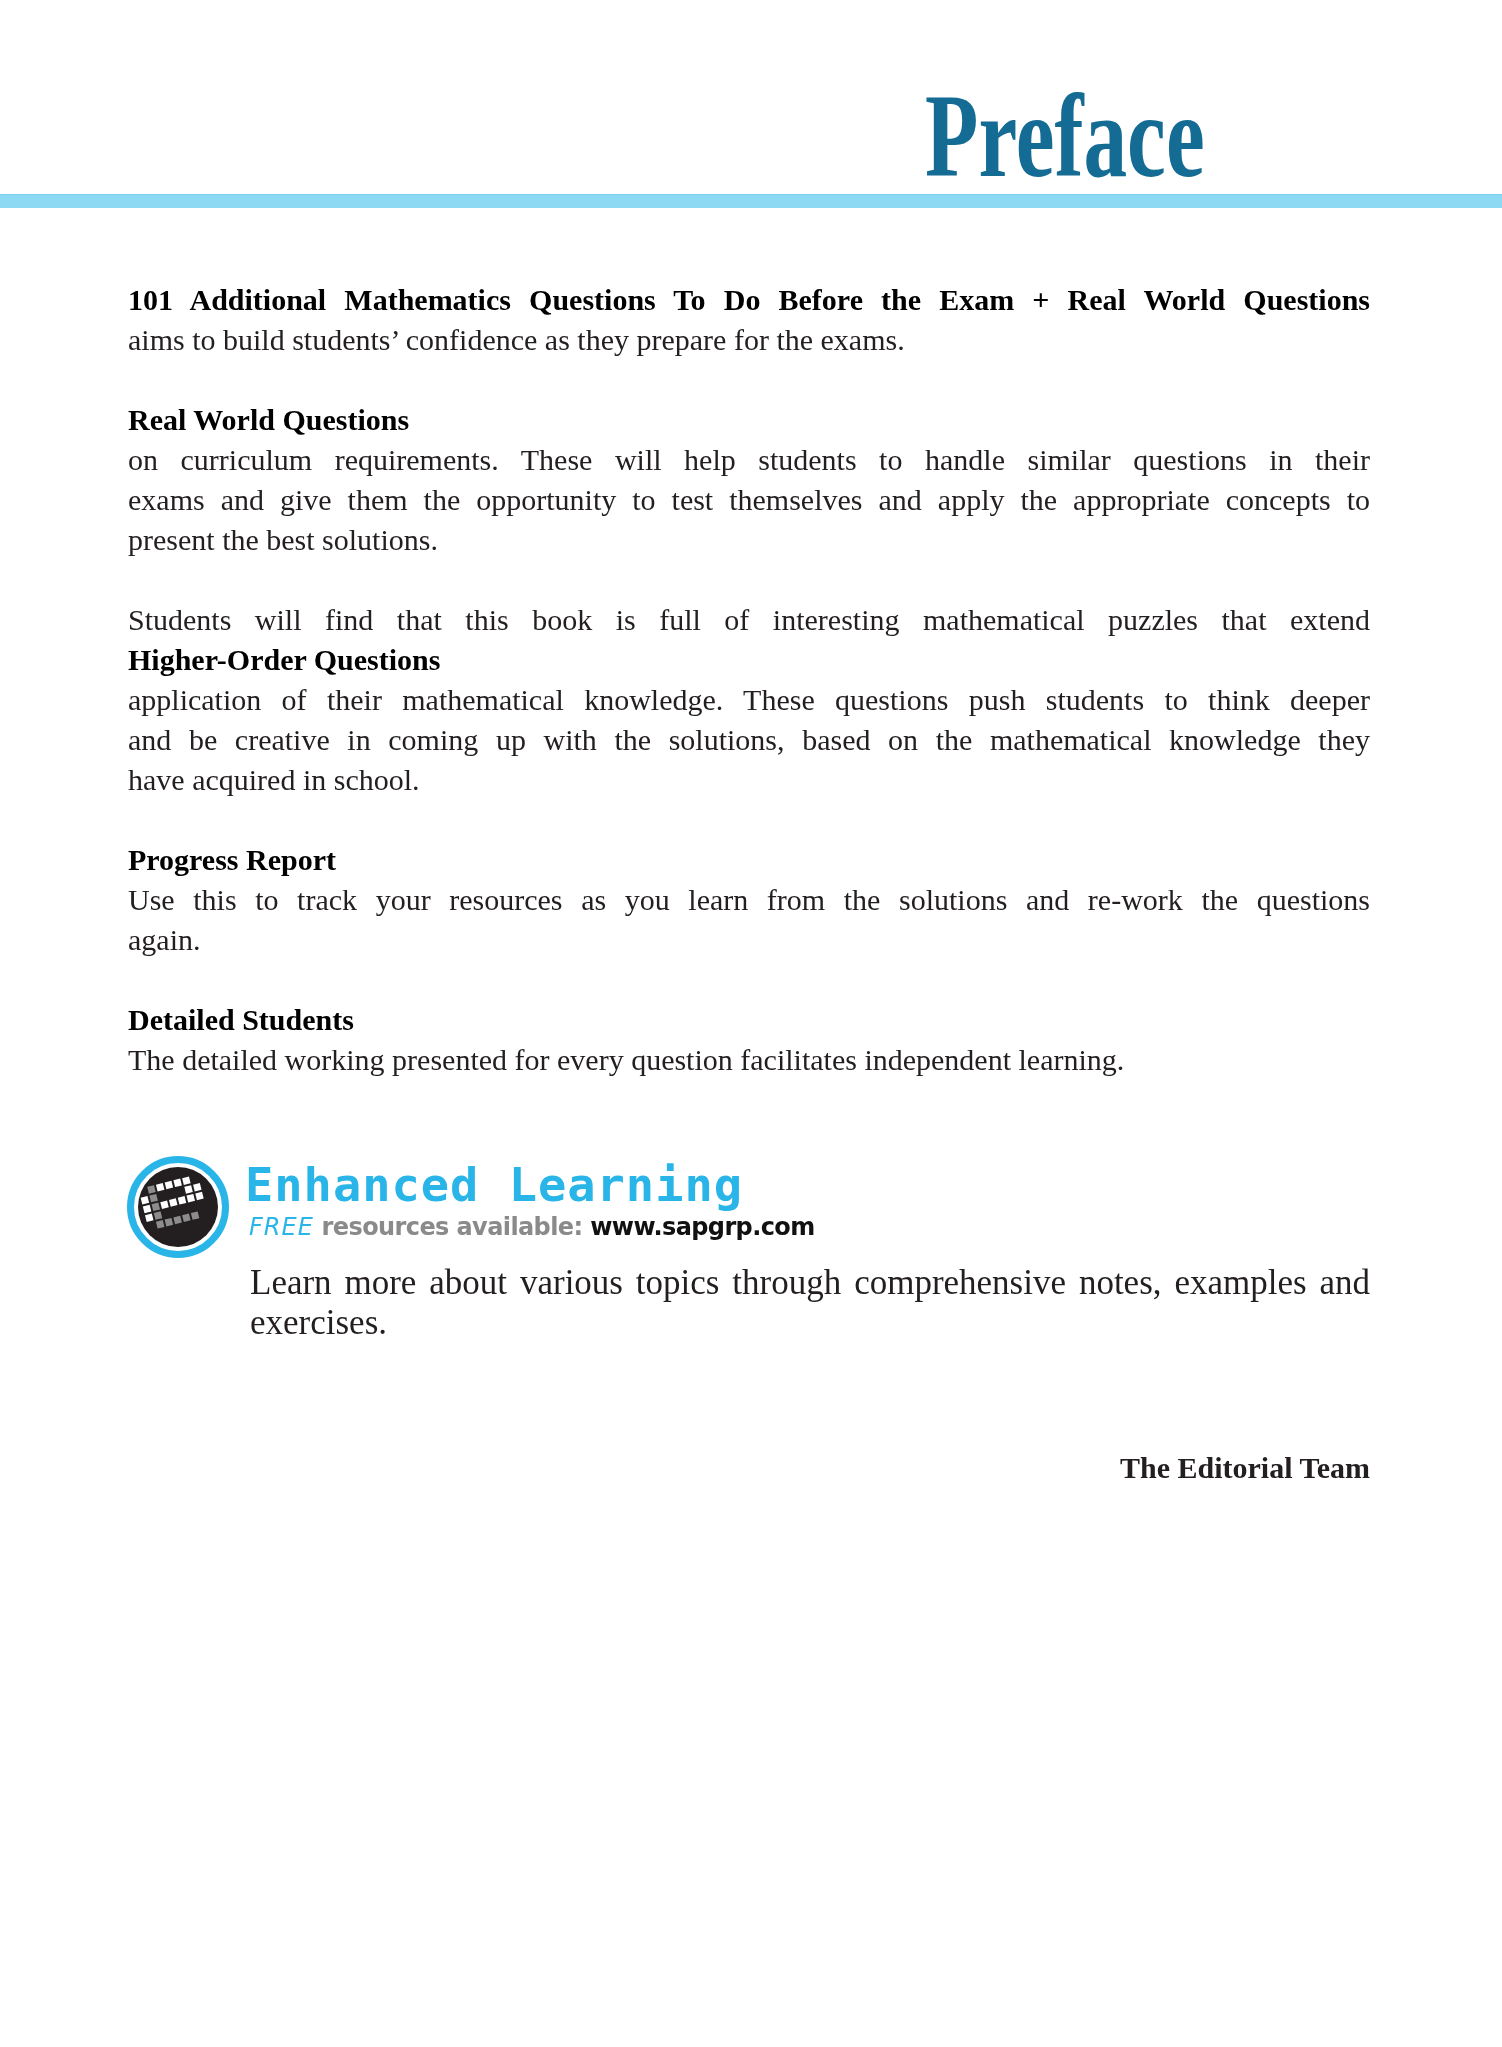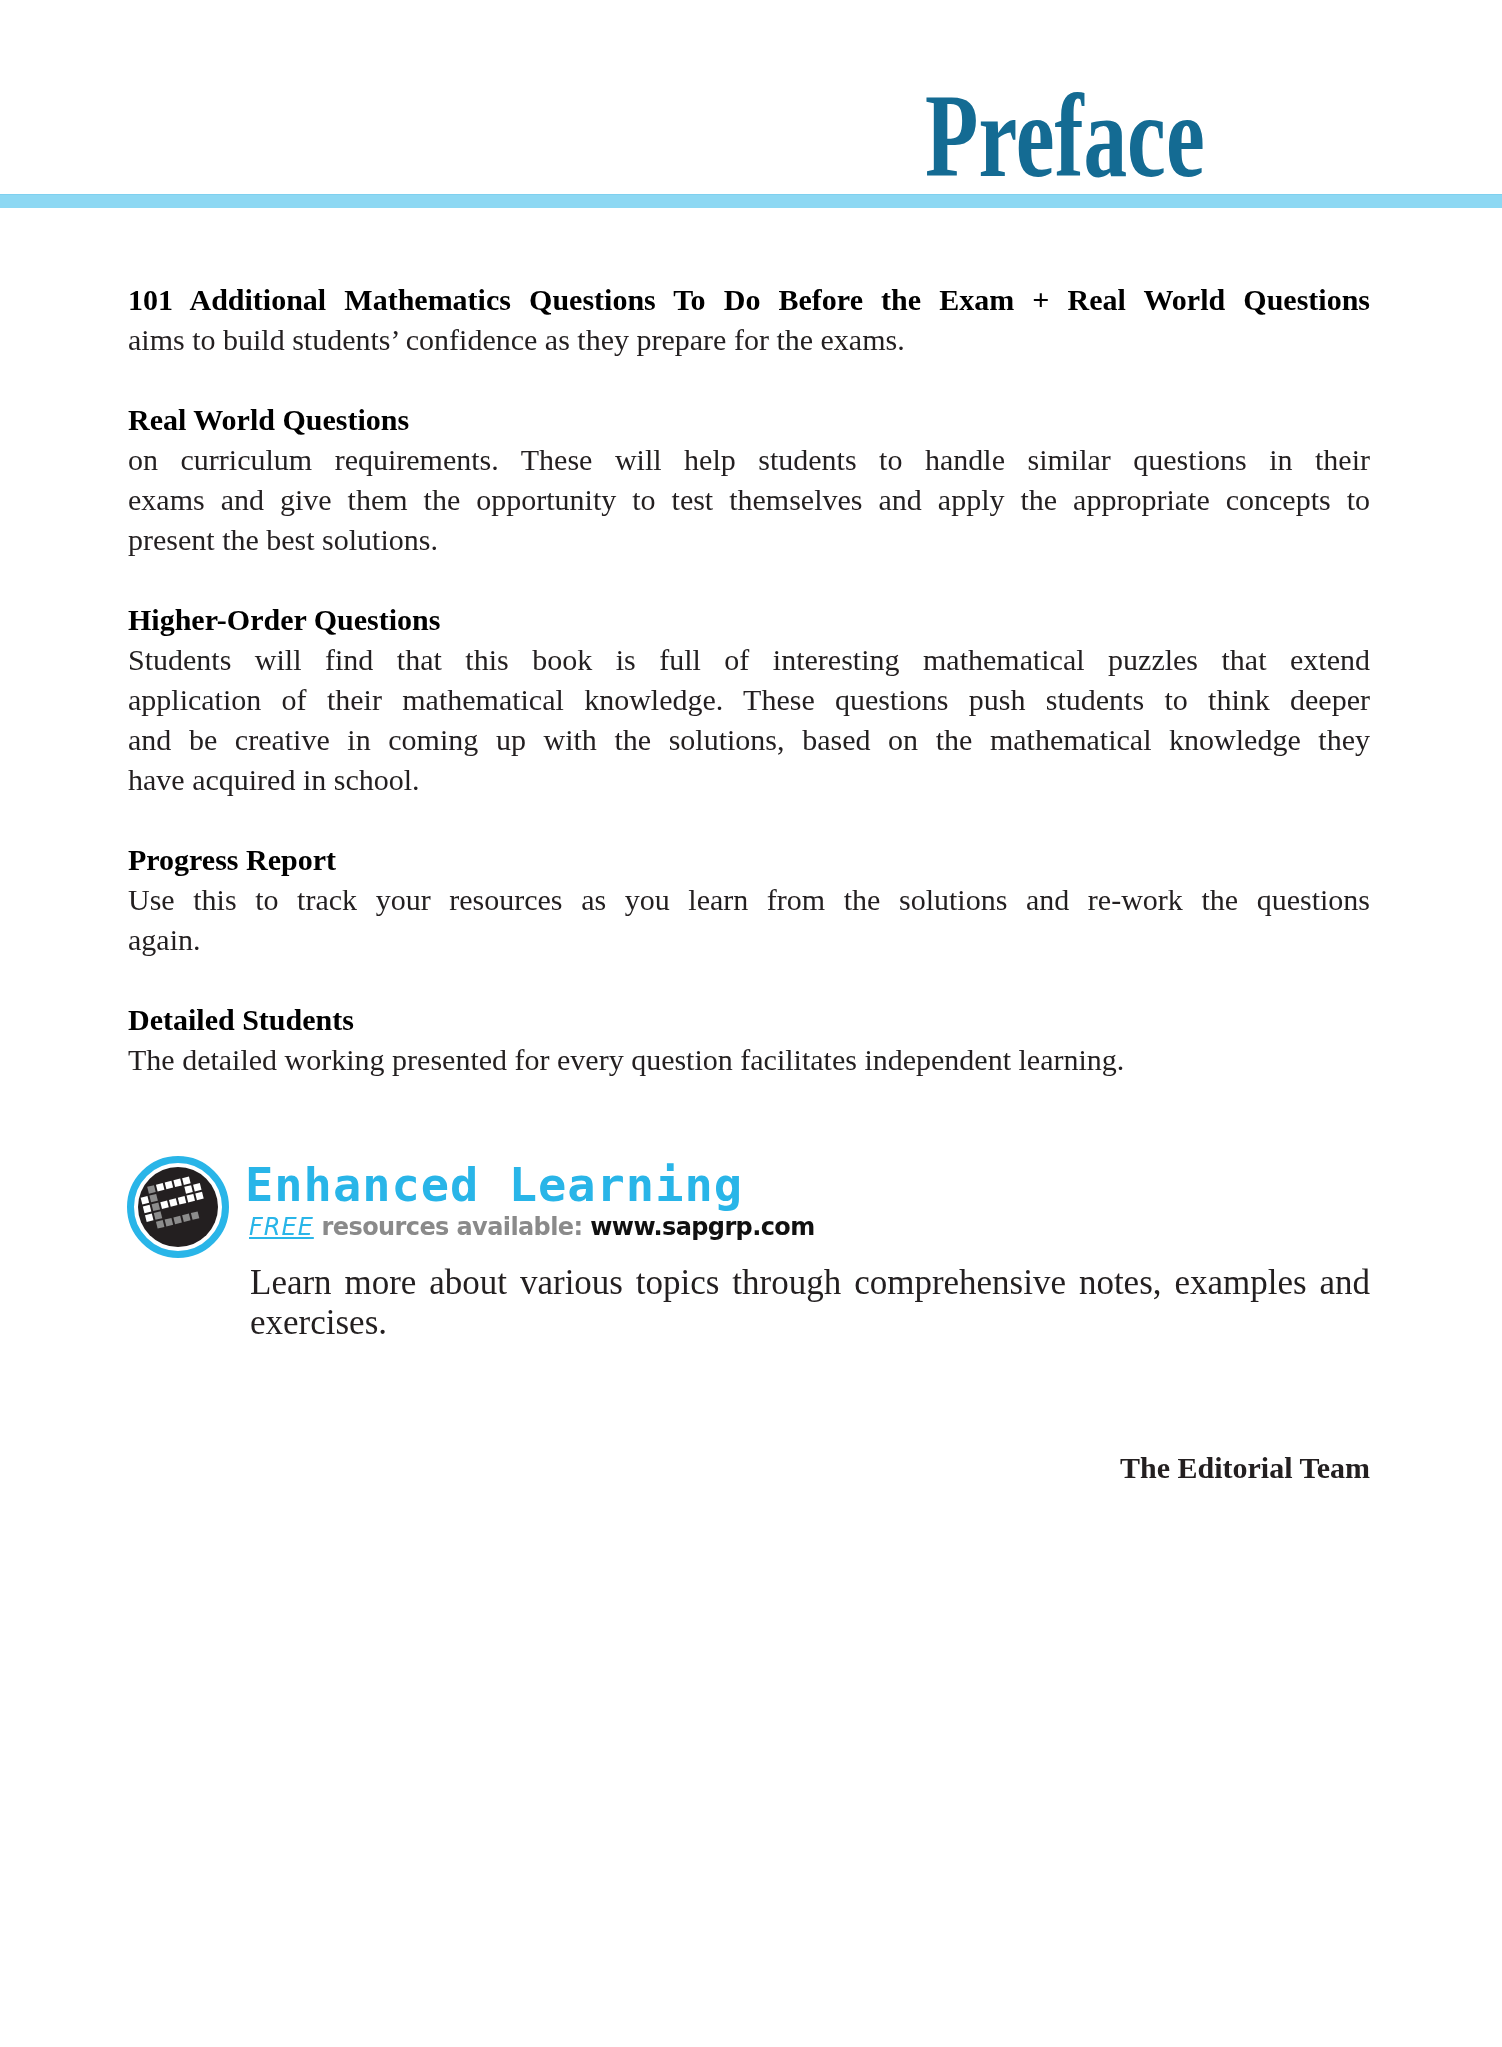--- a/index.html
+++ b/index.html
@@ -104,21 +104,20 @@
     font-size: 24px;
     line-height: 30px;
     white-space: nowrap;
     letter-spacing: -0.6px;
   }
   .logo-sub .free {
     font-style: italic;
     font-weight: normal;
     color: #29b5e8;
     letter-spacing: 1px;
-    text-decoration: underline;
   }
   .logo-sub .res {
     color: #8a8a8a;
   }
   .logo-sub .url {
     color: #111111;
   }
   .el-text {
     position: absolute;
     left: 250px;
@@ -154,22 +153,22 @@
 
   <div>
     <span class="line heading">Real World Questions</span>
     <span class="line j">on curriculum requirements. These will help students to handle similar questions in their</span>
     <span class="line j">exams and give them the opportunity to test themselves and apply the appropriate concepts to</span>
     <span class="line">present the best solutions.</span>
   </div>
   <span class="gap"></span>
 
   <div>
+    <span class="line j">Students will find that this book is full of interesting mathematical puzzles that extend</span>
     <span class="line heading">Higher-Order Questions</span>
-    <span class="line j">Students will find that this book is full of interesting mathematical puzzles that extend</span>
     <span class="line j">application of their mathematical knowledge. These questions push students to think deeper</span>
     <span class="line j">and be creative in coming up with the solutions, based on the mathematical knowledge they</span>
     <span class="line">have acquired in school.</span>
   </div>
   <span class="gap"></span>
 
   <div>
     <span class="line heading">Progress Report</span>
     <span class="line j">Use this to track your resources as you learn from the solutions and re-work the questions</span>
     <span class="line">again.</span>

